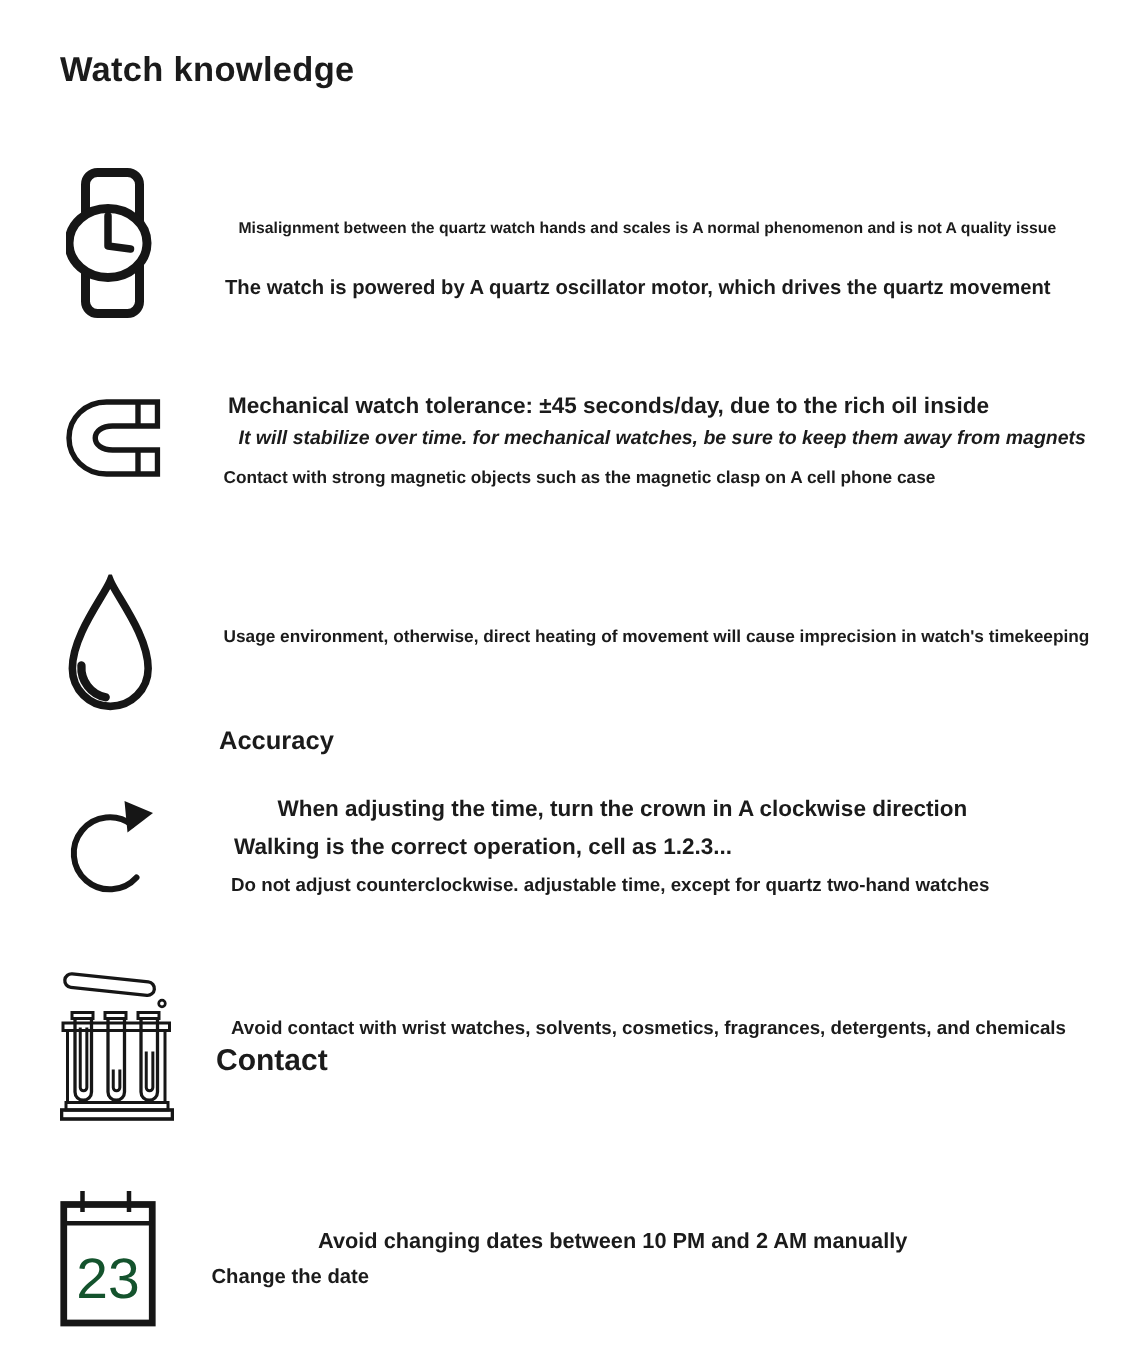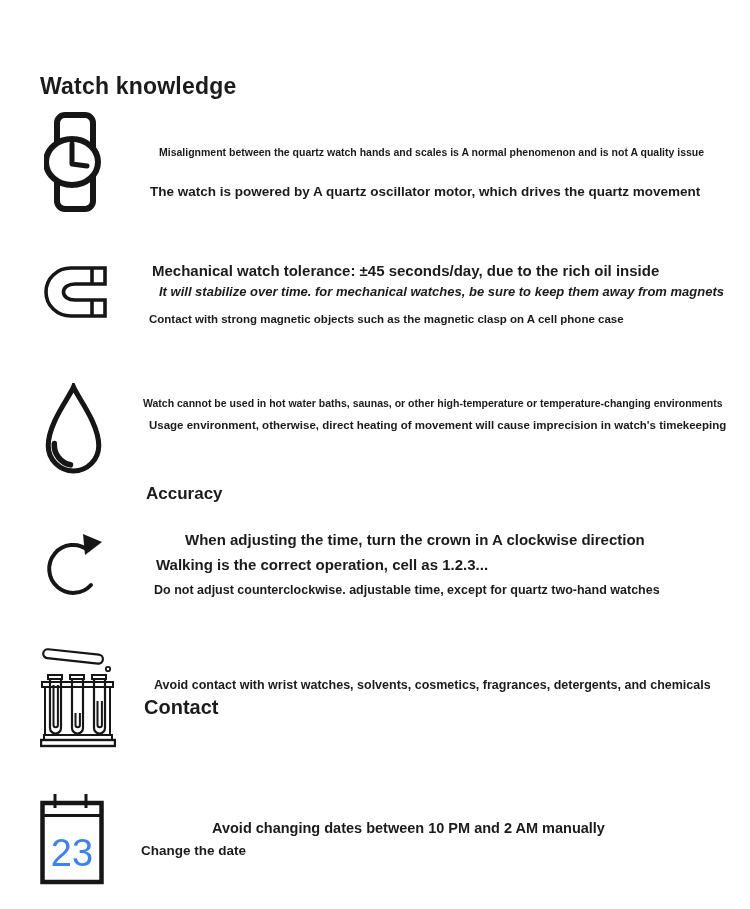--- a/index.html
+++ b/index.html
@@ -6,33 +6,33 @@
   #canvas{
     position:relative;
     width:750px;height:909px;
     background:#ffffff;
     font-family:"Liberation Sans","DejaVu Sans",sans-serif;
     color:#1b1b1b;
     overflow:hidden;
   }
   .abs{position:absolute;white-space:nowrap;}
   .b{font-weight:700;}
-  #title{left:40px;top:33px;font-size:23px;font-weight:700;letter-spacing:.2px;margin-top:40px;}
+  #title{left:40px;top:33px;font-size:23px;font-weight:700;letter-spacing:.2px;}
 
   
   .icon{position:absolute;}
   #icon-watch{left:44px;top:112px;width:60px;height:100px;}
   #icon-magnet{left:43px;top:264px;width:64px;height:56px;}
   #icon-drop{left:42px;top:383px;width:63px;height:97px;}
   #icon-rotate{left:45px;top:526px;width:62px;height:70px;}
   #icon-tubes{left:40px;top:643px;width:76px;height:106px;}
   #icon-calendar{left:40px;top:792px;width:64px;height:94px;}
   #calendar-day{
     position:absolute;left:0;top:40px;width:64px;
-    text-align:center;font-size:38px;font-weight:400;color:#3b82f6;
+    text-align:center;font-size:38px;font-weight:400;color:#14532d;
   }
 
   
   #s1-l1{left:159px;top:146px;font-size:10.5px;}
   #s1-l2{left:150px;top:184px;font-size:13.5px;}
 
   
   #s2-l1{left:152px;top:262px;font-size:15px;text-align:right;}
   #s2-l2{left:159px;top:284px;font-size:13px;font-style:italic;}
   #s2-l3{left:149px;top:313px;font-size:11.5px;}
@@ -84,21 +84,20 @@
   <div id="s2-l1" class="abs b">Mechanical watch tolerance: ±45 seconds/day, due to the rich oil inside</div>
   <div id="s2-l2" class="abs b">It will stabilize over time. for mechanical watches, be sure to keep them away from magnets</div>
   <div id="s2-l3" class="abs b">Contact with strong magnetic objects such as the magnetic clasp on A cell phone case</div>
 
   <div class="icon" id="icon-drop">
     <svg viewBox="0 0 62 96" aria-hidden="true">
       <path class="stroke" stroke-width="5" d="M31 4 C27 14 6 40 6 62 a25 25 0 0 0 50 0 C56 40 35 14 31 4 Z"></path>
       <path class="stroke" stroke-width="5.5" stroke-linecap="round" d="M12 60 a20 20 0 0 0 16 21"></path>
     </svg>
   </div>
-  <div id="s3-l1" class="abs b">Watch cannot be used in hot water baths, saunas, or other high-temperature or temperature-changing environments</div>
   <div id="s3-l2" class="abs b">Usage environment, otherwise, direct heating of movement will cause imprecision in watch's timekeeping</div>
   <div id="s3-l3" class="abs b">Accuracy</div>
 
   <div class="icon" id="icon-rotate">
     <svg viewBox="0 0 62 66" aria-hidden="true">
       <path class="stroke" stroke-width="4" stroke-linecap="round" d="M46 57 A24 24 0 1 1 43 22"></path>
       <polygon points="38,6 57,14 40,27" fill="#161616"></polygon>
     </svg>
   </div>
   <div id="s4-l1" class="abs b">When adjusting the time, turn the crown in A clockwise direction</div>

